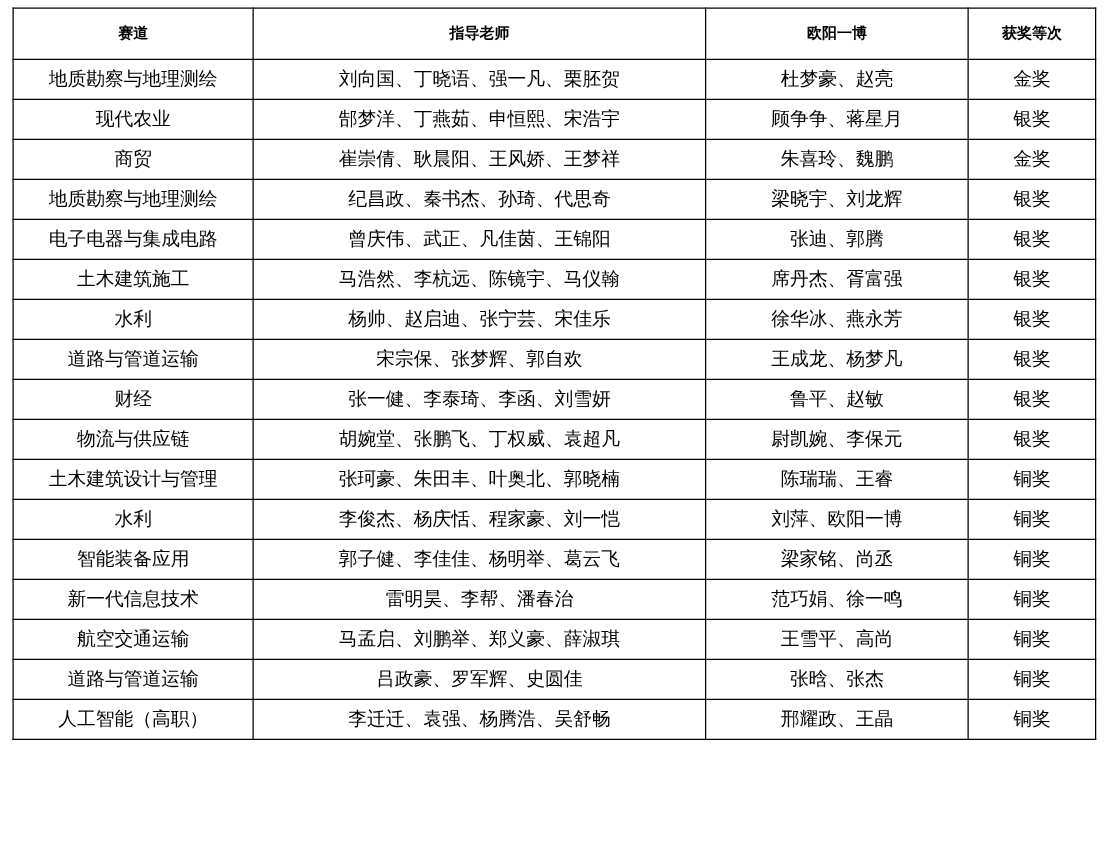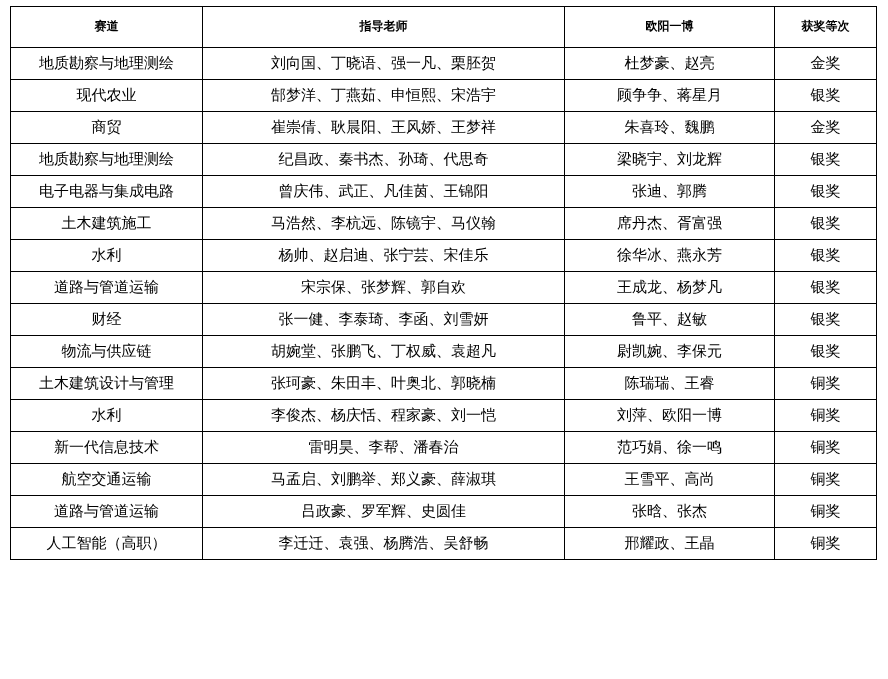--- a/index.html
+++ b/index.html
@@ -136,20 +136,26 @@
           <td>陈瑞瑞、王睿</td>
           <td>铜奖</td>
         </tr>
         <tr>
           <td>水利</td>
           <td>李俊杰、杨庆恬、程家豪、刘一恺</td>
           <td>刘萍、欧阳一博</td>
           <td>铜奖</td>
         </tr>
         <tr>
+          <td>智能装备应用</td>
+          <td>郭子健、李佳佳、杨明举、葛云飞</td>
+          <td>梁家铭、尚丞</td>
+          <td>铜奖</td>
+        </tr>
+        <tr>
           <td>新一代信息技术</td>
           <td>雷明昊、李帮、潘春治</td>
           <td>范巧娟、徐一鸣</td>
           <td>铜奖</td>
         </tr>
         <tr>
           <td>航空交通运输</td>
           <td>马孟启、刘鹏举、郑义豪、薛淑琪</td>
           <td>王雪平、高尚</td>
           <td>铜奖</td>

